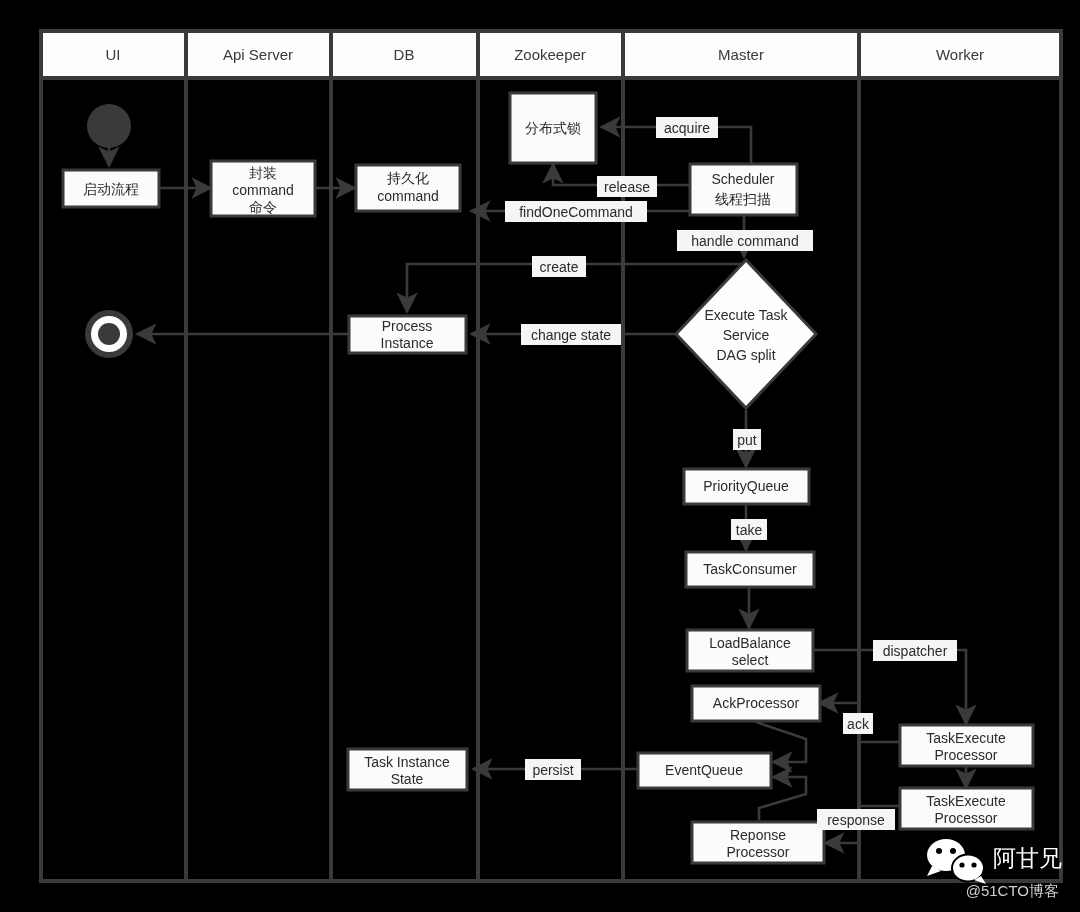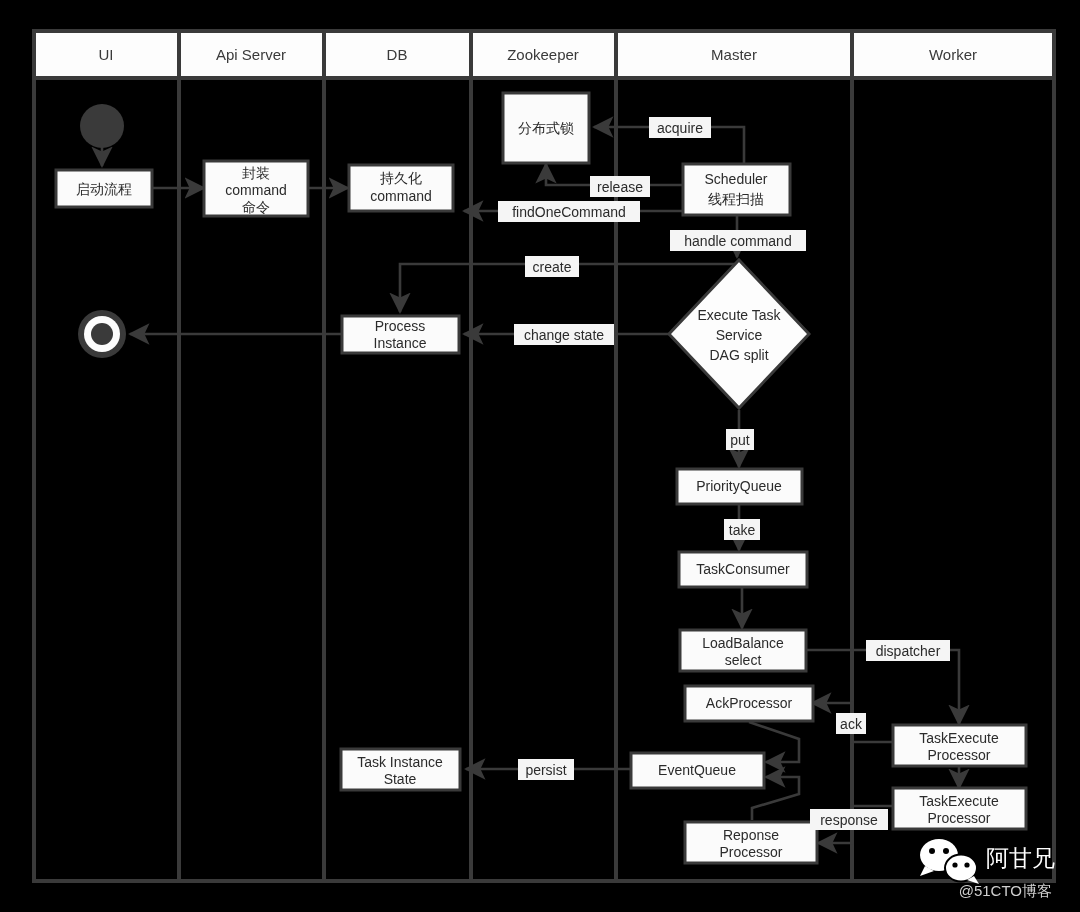--- a/index.html
+++ b/index.html
@@ -10,21 +10,21 @@
   }
   body {
     width: 1080px;
     height: 912px;
     font-family: "Liberation Sans", "DejaVu Sans", sans-serif;
     overflow: hidden;
     position: relative;
   }
   #stage {
     position: absolute;
-    left: 4px; top: 0;
+    left: 11px; top: 0;
     width: 1036px;
     height: 912px;
     padding-left: 30px;
   }
   svg#diagram {
     position: absolute;
     left: 0; top: 0;
     width: 1080px;
     height: 912px;
     display: block;

